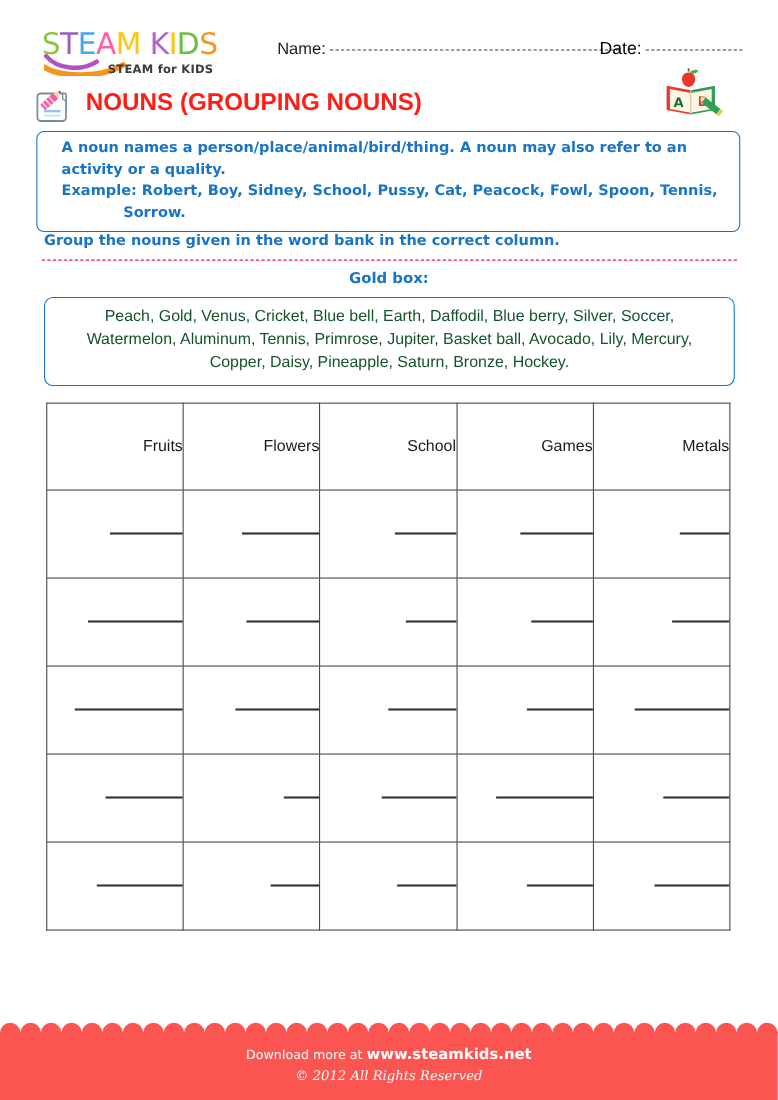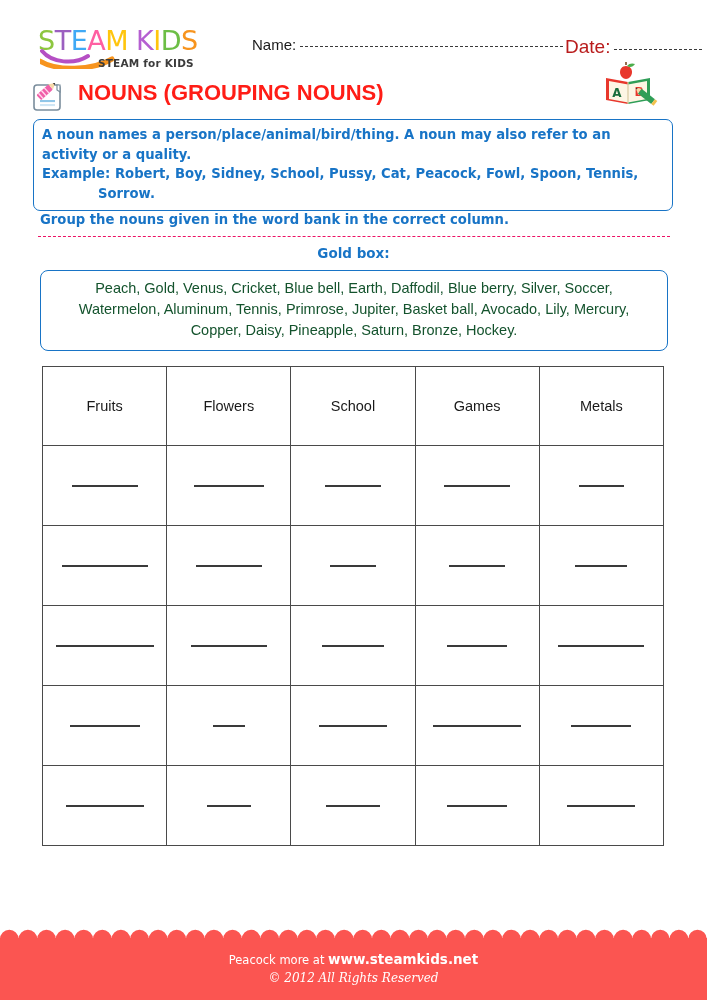--- a/index.html
+++ b/index.html
@@ -62,23 +62,23 @@
 
   .namefield {
     position: absolute;
     left: 252px; top: 36px;
     font-size: 15px;
     color: #1a1a1a;
     white-space: nowrap;
   }
   .datefield {
     position: absolute;
-    left: 565px; top: 36px;
-    font-size: 19px;
-    color: #b91c1c;
+    left: 545px; top: 36px;
+    font-size: 16px;
+    color: #000000;
     white-space: nowrap;
   }
   .dotline {
     display: inline-block;
     vertical-align: 3px;
     border-bottom: 1.5px dashed #3a3a3a;
     margin-left: 4px;
   }
   .dotline.name { width: 263px; }
   .dotline.date { width: 88px; }
@@ -102,21 +102,21 @@
   .abc-icon { position: absolute; left: 600px; top: 62px; }
 
   
   .defbox {
     position: absolute;
     left: 33px; top: 119px;
     width: 640px;
     box-sizing: border-box;
     border: 1.6px solid #1874c6;
     border-radius: 7px;
-    padding: 5px 8px 7px 8px;
+    padding: 5px 8px 7px 22px;
     color: #1874c6;
     font-family: "DejaVu Sans", sans-serif;
     font-weight: bold;
     font-size: 13.2px;
     line-height: 19.5px;
   }
   .defbox .indent { padding-left: 56px; display: block; }
 
   
   .instruction {
@@ -166,21 +166,21 @@
     position: absolute;
     left: 42px; top: 366px;
     width: 622px;
     border-collapse: collapse;
     table-layout: fixed;
   }
   .grid td {
     border: 1.4px solid #4a4a4a;
     height: 79px;
     vertical-align: middle;
-    text-align: center;
+    text-align: right;
     padding: 0;
   }
   .grid tr.head td {
     height: 78px;
     font-family: "Liberation Sans", sans-serif;
     font-size: 14.5px;
     color: #1a1a1a;
   }
   .blankline {
     display: inline-block;
@@ -349,18 +349,18 @@
           <td><span class="blankline" style="width: 68px;"></span></td>
         </tr>
       </tbody>
   </table>
 
   <div class="footer">
     <svg class="scallop" viewBox="0 0 707 10" preserveAspectRatio="none" id="scallop-svg">
         <path d="M0 10 A 9.3 9.3 0 0 1 18.6 10 A 9.3 9.3 0 0 1 37.2 10 A 9.3 9.3 0 0 1 55.800000000000004 10 A 9.3 9.3 0 0 1 74.4 10 A 9.3 9.3 0 0 1 93 10 A 9.3 9.3 0 0 1 111.6 10 A 9.3 9.3 0 0 1 130.20000000000002 10 A 9.3 9.3 0 0 1 148.8 10 A 9.3 9.3 0 0 1 167.4 10 A 9.3 9.3 0 0 1 186 10 A 9.3 9.3 0 0 1 204.6 10 A 9.3 9.3 0 0 1 223.20000000000002 10 A 9.3 9.3 0 0 1 241.8 10 A 9.3 9.3 0 0 1 260.40000000000003 10 A 9.3 9.3 0 0 1 279.00000000000006 10 A 9.3 9.3 0 0 1 297.6 10 A 9.3 9.3 0 0 1 316.20000000000005 10 A 9.3 9.3 0 0 1 334.80000000000007 10 A 9.3 9.3 0 0 1 353.40000000000003 10 A 9.3 9.3 0 0 1 372.00000000000006 10 A 9.3 9.3 0 0 1 390.6 10 A 9.3 9.3 0 0 1 409.20000000000005 10 A 9.3 9.3 0 0 1 427.80000000000007 10 A 9.3 9.3 0 0 1 446.40000000000003 10 A 9.3 9.3 0 0 1 465.00000000000006 10 A 9.3 9.3 0 0 1 483.6000000000001 10 A 9.3 9.3 0 0 1 502.20000000000005 10 A 9.3 9.3 0 0 1 520.8000000000001 10 A 9.3 9.3 0 0 1 539.4000000000001 10 A 9.3 9.3 0 0 1 558.0000000000001 10 A 9.3 9.3 0 0 1 576.6 10 A 9.3 9.3 0 0 1 595.2 10 A 9.3 9.3 0 0 1 613.8000000000001 10 A 9.3 9.3 0 0 1 632.4000000000001 10 A 9.3 9.3 0 0 1 651.0000000000001 10 A 9.3 9.3 0 0 1 669.6 10 A 9.3 9.3 0 0 1 688.2 10 A 9.3 9.3 0 0 1 706.8000000000001 10 A 9.3 9.3 0 0 1 725.4000000000001 10 L707 10 L707 12 L0 12 Z" fill="#fb5551"></path>
       </svg>
     <div class="footer-line1">
-      <span>Peacock more at </span><b>www.steamkids.net</b>
+      <span>Download more at </span><b>www.steamkids.net</b>
     </div>
     <div class="footer-line2">© 2012 All Rights Reserved</div>
   </div>
 
 </div>
 
 </body></html>

